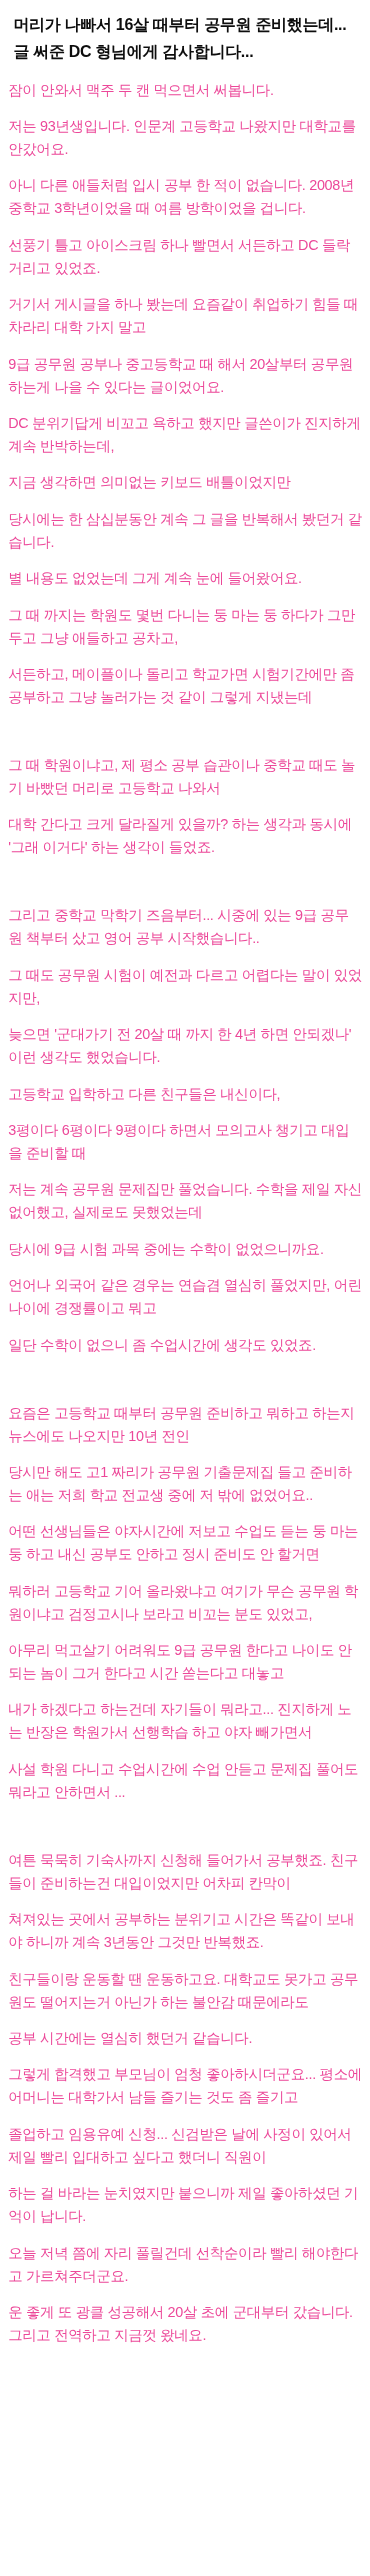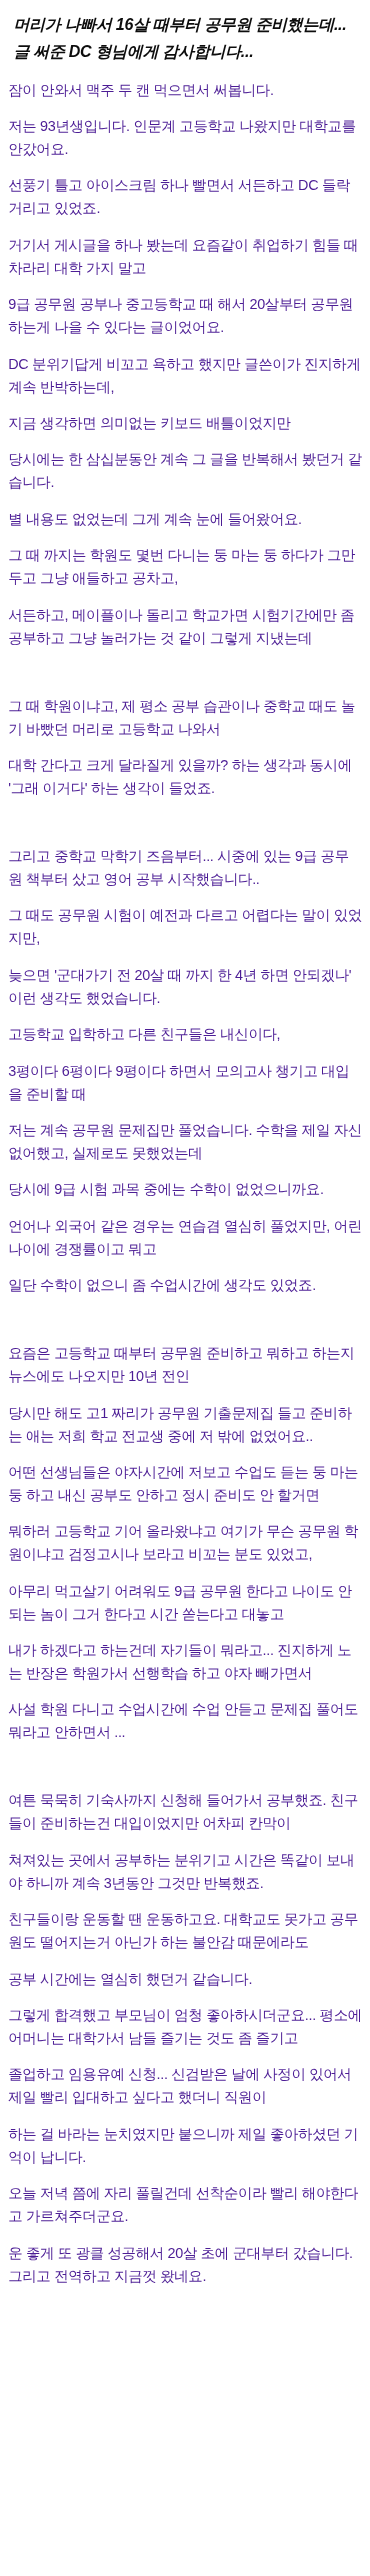--- a/index.html
+++ b/index.html
@@ -7,41 +7,42 @@
     width:371px;height:3252px;margin:0 auto;background:#ffffff;
     font-family:"Liberation Sans","DejaVu Sans",sans-serif;
     overflow:hidden;position:relative;
   }
   .text-region{
     position:relative;height:2979px;overflow:hidden;
     padding:11.3px 8.2px 0 8.2px;box-sizing:border-box;
   }
   .post-title{
     font-size:16px;line-height:27px;font-weight:bold;color:#0d0d0d;
-    margin:0 0 13.4px 5.2px;word-break:break-all;letter-spacing:-0.3px;font-style:italic;
+    margin:0 0 13.4px 5.2px;word-break:break-all;letter-spacing:-0.3px;
   }
   .post-body p{
-    font-size:14.4px;line-height:23px;color:#4c1d95;margin:0 0 13.4px 0;
+    font-size:14.4px;line-height:23px;color:#ec4899;margin:0 0 13.4px 0;
     word-break:break-all;letter-spacing:-0.3px;
   }
   .post-body p.gap-lg{margin-bottom:45px;}
   .post-body p.gap-xl{}
 </style>
 </head>
 <body>
 
 <div class="page">
   <div class="text-region">
     <h1 class="post-title">
       <span>머리가 나빠서 16살 때부터 공무원 준비했는데...</span><br>
       <span>글 써준 DC 형님에게 감사합니다...</span>
     </h1>
     <div class="post-body">
         <p>잠이 안와서 맥주 두 캔 먹으면서 써봅니다.</p>
         <p>저는 93년생입니다. 인문계 고등학교 나왔지만 대학교를 안갔어요.</p>
+        <p>아니 다른 애들처럼 입시 공부 한 적이 없습니다. 2008년 중학교 3학년이었을 때 여름 방학이었을 겁니다.</p>
         <p class="gap-xl">선풍기 틀고 아이스크림 하나 빨면서 서든하고 DC 들락거리고 있었죠.</p>
         <p>거기서 게시글을 하나 봤는데 요즘같이 취업하기 힘들 때 차라리 대학 가지 말고</p>
         <p>9급 공무원 공부나 중고등학교 때 해서 20살부터 공무원하는게 나을 수 있다는 글이었어요.</p>
         <p>DC 분위기답게 비꼬고 욕하고 했지만 글쓴이가 진지하게 계속 반박하는데,</p>
         <p>지금 생각하면 의미없는 키보드 배틀이었지만</p>
         <p>당시에는 한 삼십분동안 계속 그 글을 반복해서 봤던거 같습니다.</p>
         <p>별 내용도 없었는데 그게 계속 눈에 들어왔어요.</p>
         <p>그 때 까지는 학원도 몇번 다니는 둥 마는 둥 하다가 그만두고 그냥 애들하고 공차고,</p>
         <p class="gap-lg">서든하고, 메이플이나 돌리고 학교가면 시험기간에만 좀 공부하고 그냥 놀러가는 것 같이 그렇게 지냈는데</p>
         <p>그 때 학원이냐고, 제 평소 공부 습관이나 중학교 때도 놀기 바빴던 머리로 고등학교 나와서</p>

